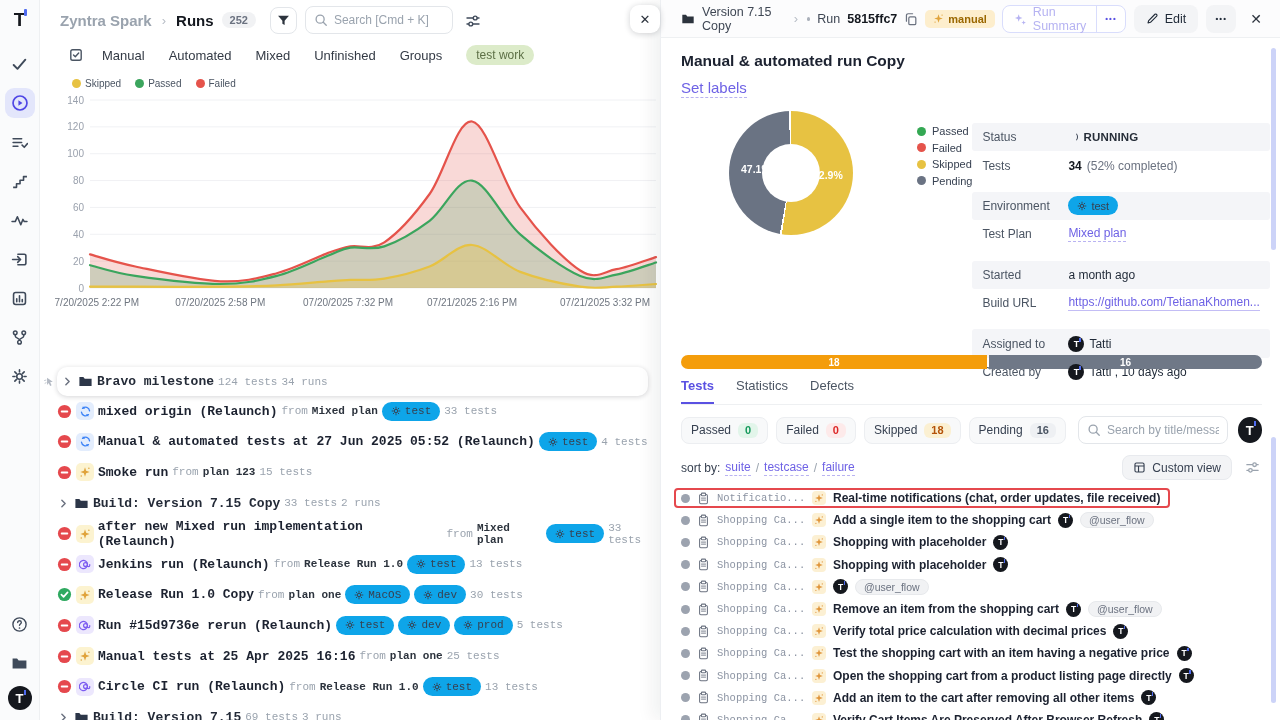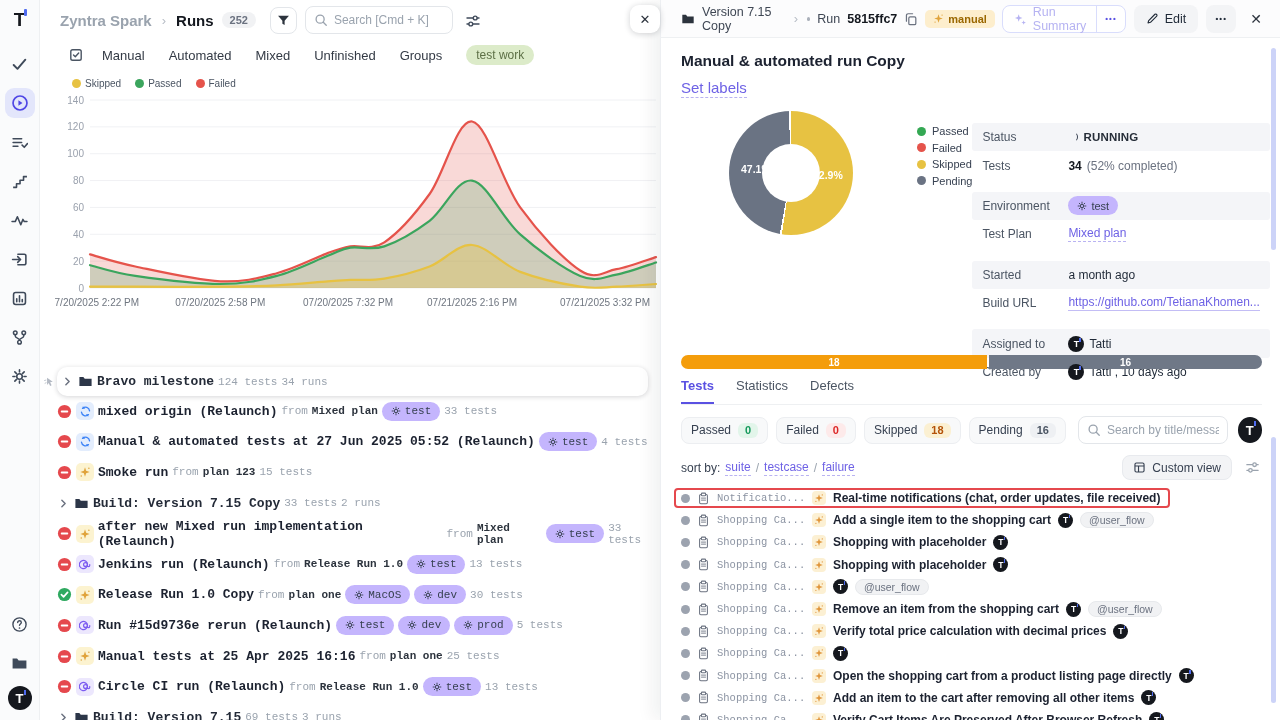--- a/index.html
+++ b/index.html
@@ -55,21 +55,21 @@
   
   .runs { margin-top:49px; padding-left:17px; position:relative;}
   .run-row { height:30.6px; display:flex; align-items:center; gap:4px; font-size:13px; cursor:pointer;font-family:Liberation Mono, monospace;}
   .run-card { background:#fff; border-radius:10px; box-shadow:0 1px 5px rgba(20,24,35,.18);
     margin-right:12px; padding:0 4px; height:29px;}
   .run-title { font-weight:700; color:#1c2230; }
   .folder-title { font-weight:700; color:#242b38; }
   .run-from { font-size:11px; color:#9aa3ae; }
   .run-plan { font-size:11px; font-weight:800; color:#2c333d; }
   .run-count { font-size:11px; color:#9aa3ae; }
-  .env-badge { height:19px; background:#c4b5fd; border-radius:10px; display:inline-flex; align-items:center;
+  .env-badge { height:19px; background:#0ea5e9; border-radius:10px; display:inline-flex; align-items:center;
     gap:4px; padding:0 9px; font-size:11px; color:#374151;}
   .type-ic { width:18px; height:18px; border-radius:5px; display:flex; align-items:center; justify-content:center;}
   .type-mixed { background:#e3edfd; color:#3b82f6;}
   .type-manual { background:#fcf3d0; color:#e0a33b;}
   .type-auto { background:#ece7fd; color:#7c5cf0; font-weight:800; font-size:11px;}
   .chev { color:#6b7280; }
   .cursor-ghost { position:absolute; left:-14px; top:8px; color:#b3b9c3;}
   .lp-close { position:absolute; left:590px; top:5px; width:30px; height:28px; background:#fff;
     border:none; border-radius:9px; box-shadow:0 1px 6px rgba(20,24,35,.2); font-size:13px; color:#2c333d;
     cursor:pointer; z-index:40;}
@@ -970,20 +970,21 @@
           <span class="t-dot"></span>
           <svg class="ico t-clip" width="13" height="13">
               <use href="#i-clip"></use>
             </svg>
           <span class="t-suite">Shopping Ca...</span>
           <span class="t-spark">
               <svg class="ico" width="10" height="10">
                 <use href="#i-spark"></use>
               </svg>
             </span>
+          <span class="t-title">Test the shopping cart with an item having a negative price</span>
           <span class="t-avatar">T<i></i></span>
         </div>
         <div class="test-row">
           <span class="t-dot"></span>
           <svg class="ico t-clip" width="13" height="13">
               <use href="#i-clip"></use>
             </svg>
           <span class="t-suite">Shopping Ca...</span>
           <span class="t-spark">
               <svg class="ico" width="10" height="10">

